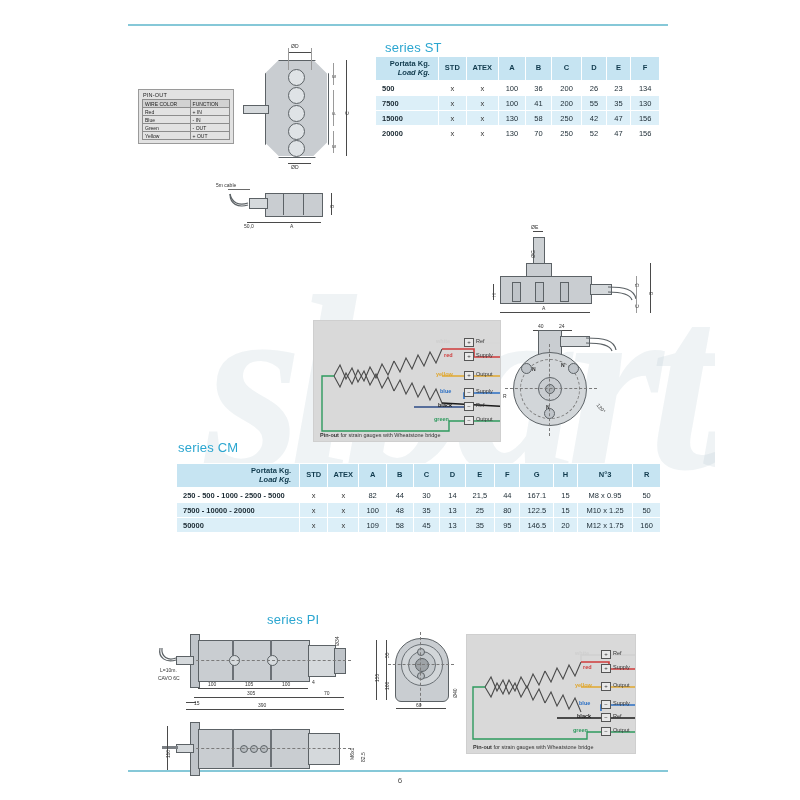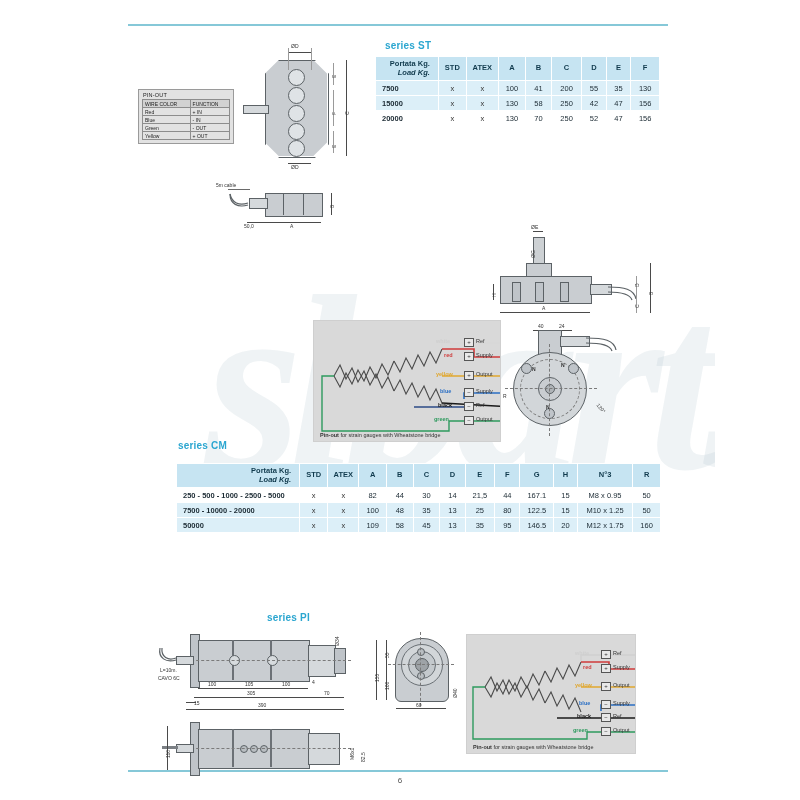--- a/index.html
+++ b/index.html
@@ -17,21 +17,21 @@
   .rule{position:absolute;height:2px;background:#86c8d8;}
   .rule.top{left:128px;top:24px;width:540px;}
   .rule.bottom{left:128px;top:770px;width:540px;}
   .page-number{
     position:absolute;left:0;top:776px;width:800px;text-align:center;
     font-size:8px;color:#555;
   }
   
   .series-title{
     position:absolute;
-    font-size:10px;font-weight:bold;color:#2ba6d0;
+    font-size:13px;font-weight:normal;color:#2ba6d0;
     letter-spacing:.2px;
   }
   
   table.dt{
     position:absolute;border-collapse:collapse;
     font-size:7.5px;color:#1b2a33;
   }
   table.dt th{
     background:#c6e4f2;color:#103a4d;font-weight:bold;
     border:1px solid #ffffff;
@@ -128,20 +128,31 @@
         <th style="width:30px;">ATEX</th>
         <th style="width:26px;">A</th>
         <th style="width:26px;">B</th>
         <th style="width:30px;">C</th>
         <th style="width:24px;">D</th>
         <th style="width:24px;">E</th>
         <th style="width:28px;">F</th>
       </tr>
     </thead>
     <tbody>
+        <tr>
+          <td class="lbl">500</td>
+          <td class="x">x</td>
+          <td class="x">x</td>
+          <td>100</td>
+          <td>36</td>
+          <td>200</td>
+          <td>26</td>
+          <td>23</td>
+          <td>134</td>
+        </tr>
         <tr class="alt">
           <td class="lbl">7500</td>
           <td class="x">x</td>
           <td class="x">x</td>
           <td>100</td>
           <td>41</td>
           <td>200</td>
           <td>55</td>
           <td>35</td>
           <td>130</td>

